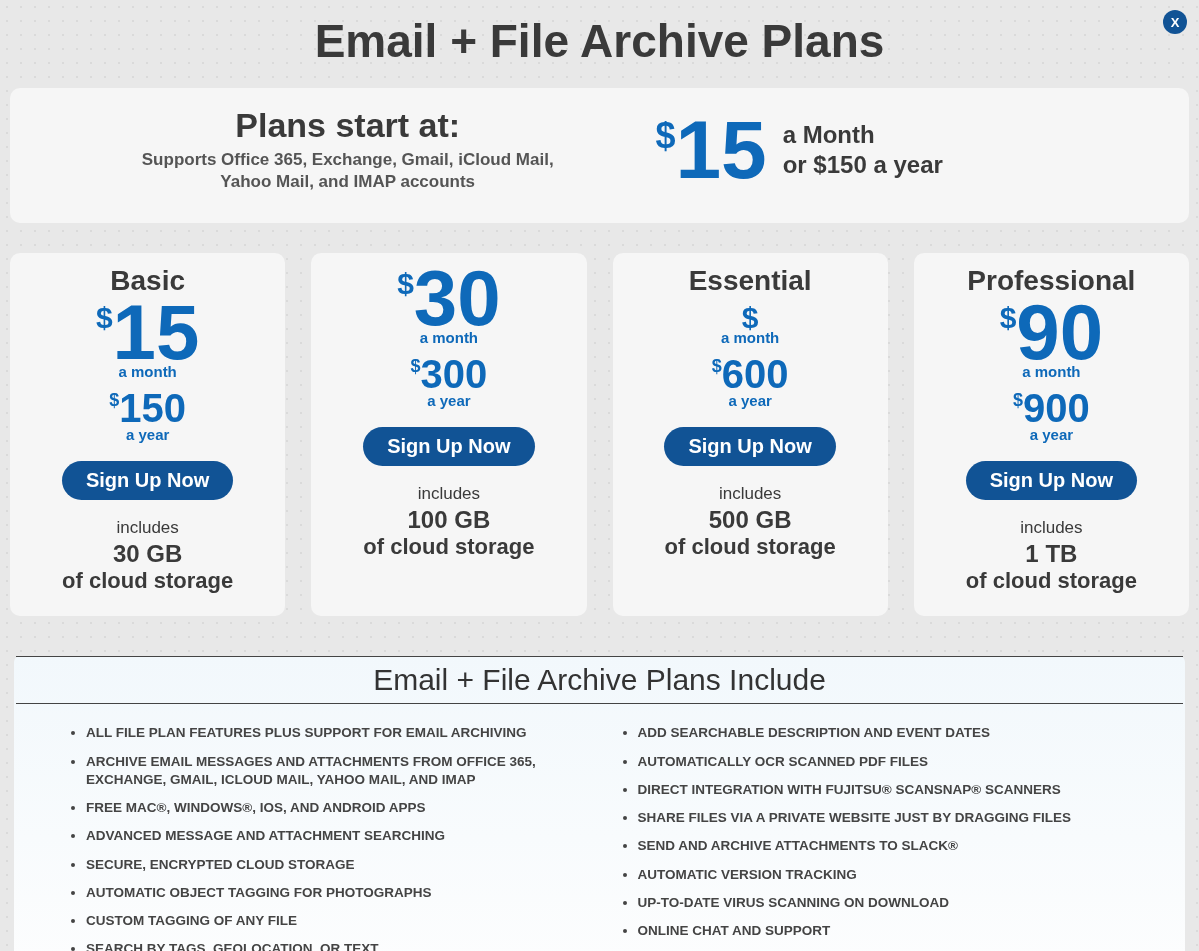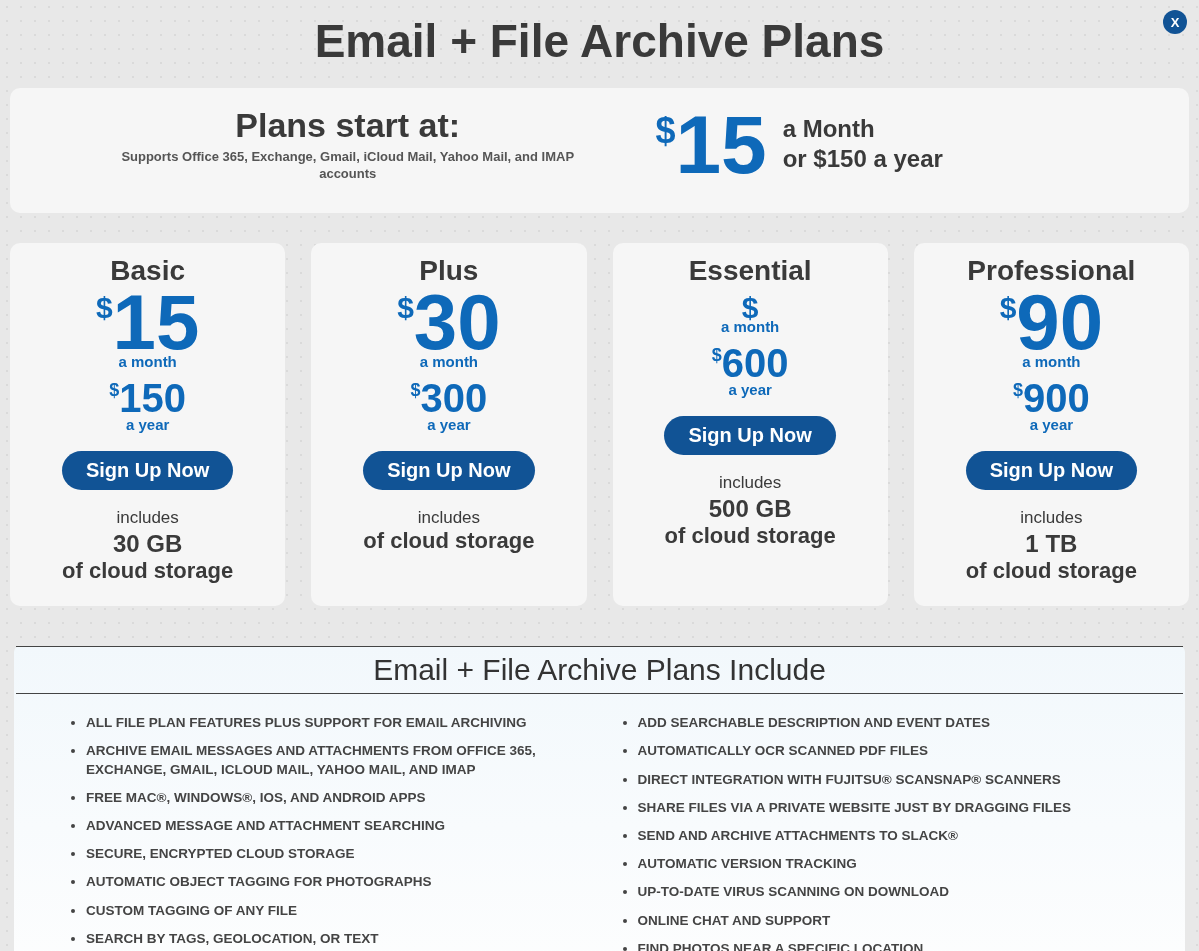--- a/index.html
+++ b/index.html
@@ -56,21 +56,21 @@
     flex: 0 0 55%;
     text-align: center;
   }
   .hero-left .starts {
     font-size: 34px;
     font-weight: 700;
     color: #3a3a3a;
     margin: 0 0 4px;
   }
   .hero-left .supports {
-    font-size: 13px;
+    font-size: 17px;
     font-weight: 700;
     color: #555;
     max-width: 460px;
     margin: 0 auto;
     line-height: 1.3;
   }
   .hero-right {
     flex: 1;
     display: flex;
     align-items: center;
@@ -222,33 +222,33 @@
       <span class="sym">$</span>
       <span class="num">150</span>
     </div>
     <div class="per2">a year</div>
     <button class="signup">Sign Up Now</button>
     <div class="includes-label">includes</div>
     <div class="storage">30 GB</div>
     <div class="storage-sub">of cloud storage</div>
   </div>
     <div class="plan">
-    <div class="name">Plus</div>
     <div class="monthly">
       <span class="sym">$</span>
       <span class="num">30</span>
     </div>
     <div class="per">a month</div>
     <div class="yearly">
       <span class="sym">$</span>
       <span class="num">300</span>
     </div>
     <div class="per2">a year</div>
     <button class="signup">Sign Up Now</button>
     <div class="includes-label">includes</div>
+    <div class="storage">100 GB</div>
     <div class="storage-sub">of cloud storage</div>
   </div>
     <div class="plan">
     <div class="name">Essential</div>
     <div class="monthly">
       <span class="sym">$</span>
     </div>
     <div class="per">a month</div>
     <div class="yearly">
       <span class="sym">$</span>

